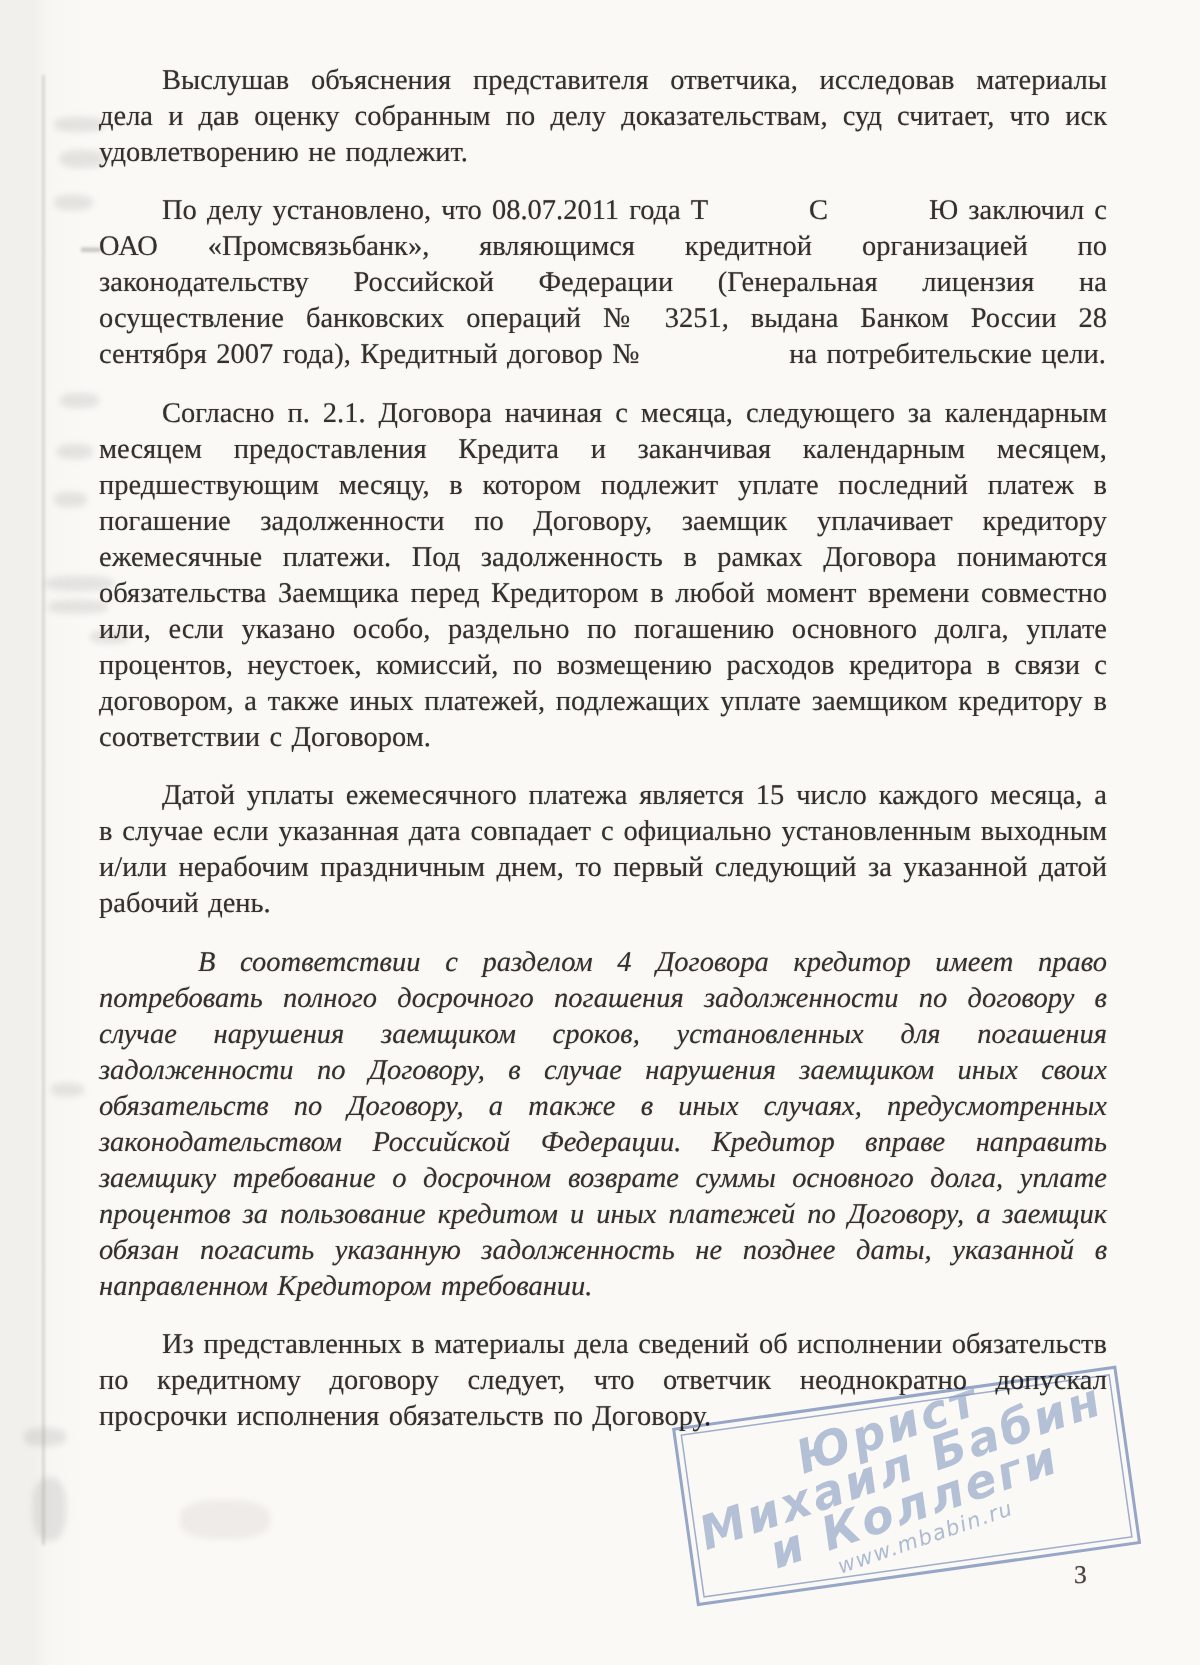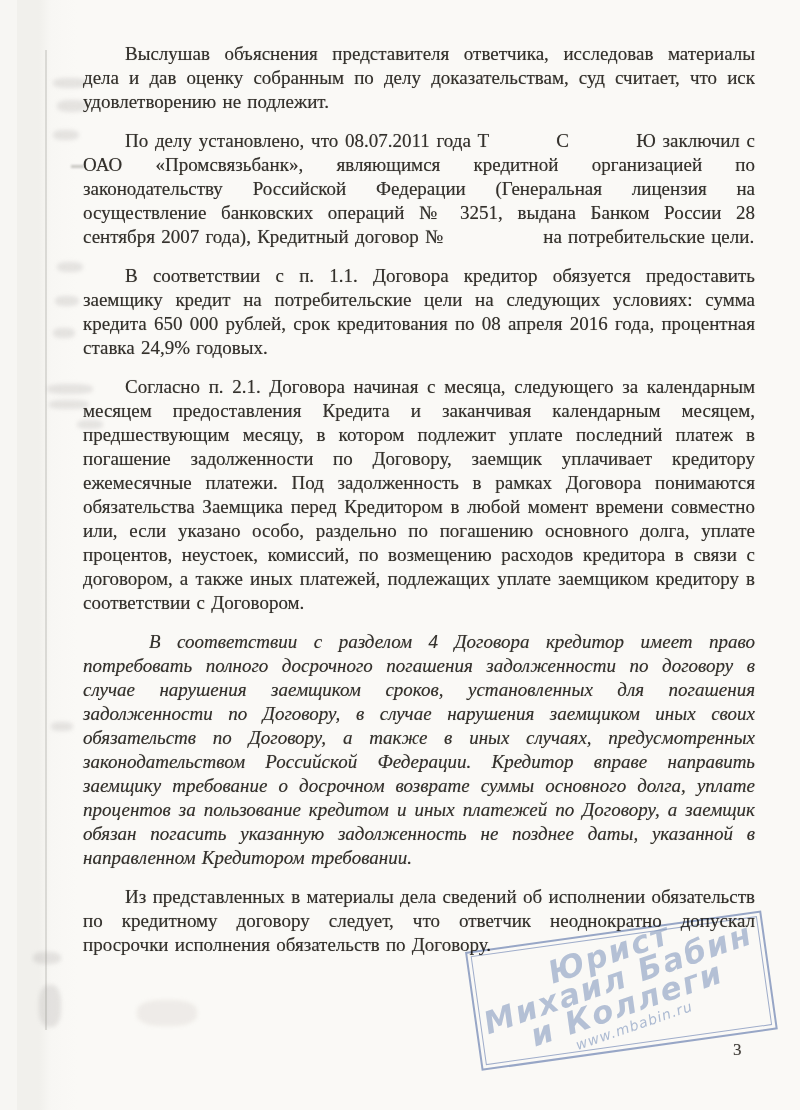--- a/index.html
+++ b/index.html
@@ -5,21 +5,20 @@
   html,body{margin:0;padding:0;}
   body{
     width:800px;height:1110px;position:relative;overflow:hidden;
     background:#f7f6f3;
     font-family:"Liberation Serif","DejaVu Serif",serif;
   }
   
   .page{
     position:absolute;inset:0;
     background:linear-gradient(90deg,#f1f0ec 0px,#f1f0ec 22px,#f8f7f4 34px,#faf9f6 60px,#faf9f6 100%);
-    margin-left:17px;
   }
   .edge-line{
     position:absolute;left:28px;top:50px;width:2px;height:980px;
     background:rgba(125,122,115,0.22);filter:blur(0.6px);
   }
   
   .smudge{position:absolute;background:rgba(135,130,125,0.18);filter:blur(2px);border-radius:40%;}
   .smudge.dark{background:rgba(110,105,100,0.35);filter:blur(1px);}
   
   .text-block{
@@ -75,22 +74,22 @@
   <div class="smudge" style="left:32px;top:400px;width:40px;height:9px;"></div>
   <div class="smudge" style="left:60px;top:420px;width:26px;height:9px;"></div>
   <div class="smudge" style="left:34px;top:722px;width:22px;height:9px;"></div>
   <div class="smudge" style="left:16px;top:952px;width:28px;height:12px;"></div>
   <div class="smudge" style="left:22px;top:985px;width:22px;height:42px;"></div>
   <div class="smudge" style="left:120px;top:1000px;width:60px;height:26px;background:rgba(160,140,135,0.12);"></div>
 
   <div class="text-block">
     <p>Выслушав объяснения представителя ответчика, исследовав материалы дела и дав оценку собранным по делу доказательствам, суд считает, что иск удовлетворению не подлежит.</p>
     <p>По делу установлено, что 08.07.2011 года Т&nbsp;&nbsp;&nbsp;&nbsp;&nbsp;&nbsp;&nbsp;&nbsp;&nbsp;&nbsp;С&nbsp;&nbsp;&nbsp;&nbsp;&nbsp;&nbsp;&nbsp;&nbsp;&nbsp;&nbsp;Ю заключил с ОАО «Промсвязьбанк», являющимся кредитной организацией по законодательству Российской Федерации (Генеральная лицензия на осуществление банковских операций № 3251, выдана Банком России 28 сентября 2007 года), Кредитный договор №&nbsp;&nbsp;&nbsp;&nbsp;&nbsp;&nbsp;&nbsp;&nbsp;&nbsp;&nbsp;&nbsp;&nbsp;&nbsp;&nbsp;&nbsp; на потребительские цели.</p>
-    <p>В соответствии с п. 1.1. Договора кредитор обязуется предоставить заемщику кредит на потребительские цели на следующих условиях: сумма кредита 650&nbsp;000 рублей, срок кредитования по 08 апреля 2016 года, процентная ставка 24,9% годовых.</p>
     <p>Согласно п. 2.1. Договора начиная с месяца, следующего за календарным месяцем предоставления Кредита и заканчивая календарным месяцем, предшествующим месяцу, в котором подлежит уплате последний платеж в погашение задолженности по Договору, заемщик уплачивает кредитору ежемесячные платежи. Под задолженность в рамках Договора понимаются обязательства Заемщика перед Кредитором в любой момент времени совместно или, если указано особо, раздельно по погашению основного долга, уплате процентов, неустоек, комиссий, по возмещению расходов кредитора в связи с договором, а также иных платежей, подлежащих уплате заемщиком кредитору в соответствии с Договором.</p>
+    <p>Датой уплаты ежемесячного платежа является 15 число каждого месяца, а в случае если указанная дата совпадает с официально установленным выходным и/или нерабочим праздничным днем, то первый следующий за указанной датой рабочий день.</p>
     <p class="indent-wide">В соответствии с разделом 4 Договора кредитор имеет право потребовать полного досрочного погашения задолженности по договору в случае нарушения заемщиком сроков, установленных для погашения задолженности по Договору, в случае нарушения заемщиком иных своих обязательств по Договору, а также в иных случаях, предусмотренных законодательством Российской Федерации. Кредитор вправе направить заемщику требование о досрочном возврате суммы основного долга, уплате процентов за пользование кредитом и иных платежей по Договору, а заемщик обязан погасить указанную задолженность не позднее даты, указанной в направленном Кредитором требовании.</p>
     <p>Из представленных в материалы дела сведений об исполнении обязательств по кредитному договору следует, что ответчик неоднократно допускал просрочки исполнения обязательств по Договору.</p>
   </div>
 
   <div class="stamp">
     <div class="stamp-inner-border"></div>
     <div class="stamp-text">
       <div class="stamp-line">Юрист</div>
       <div class="stamp-line">Михаил Бабин</div>
       <div class="stamp-line">и Коллеги</div>

